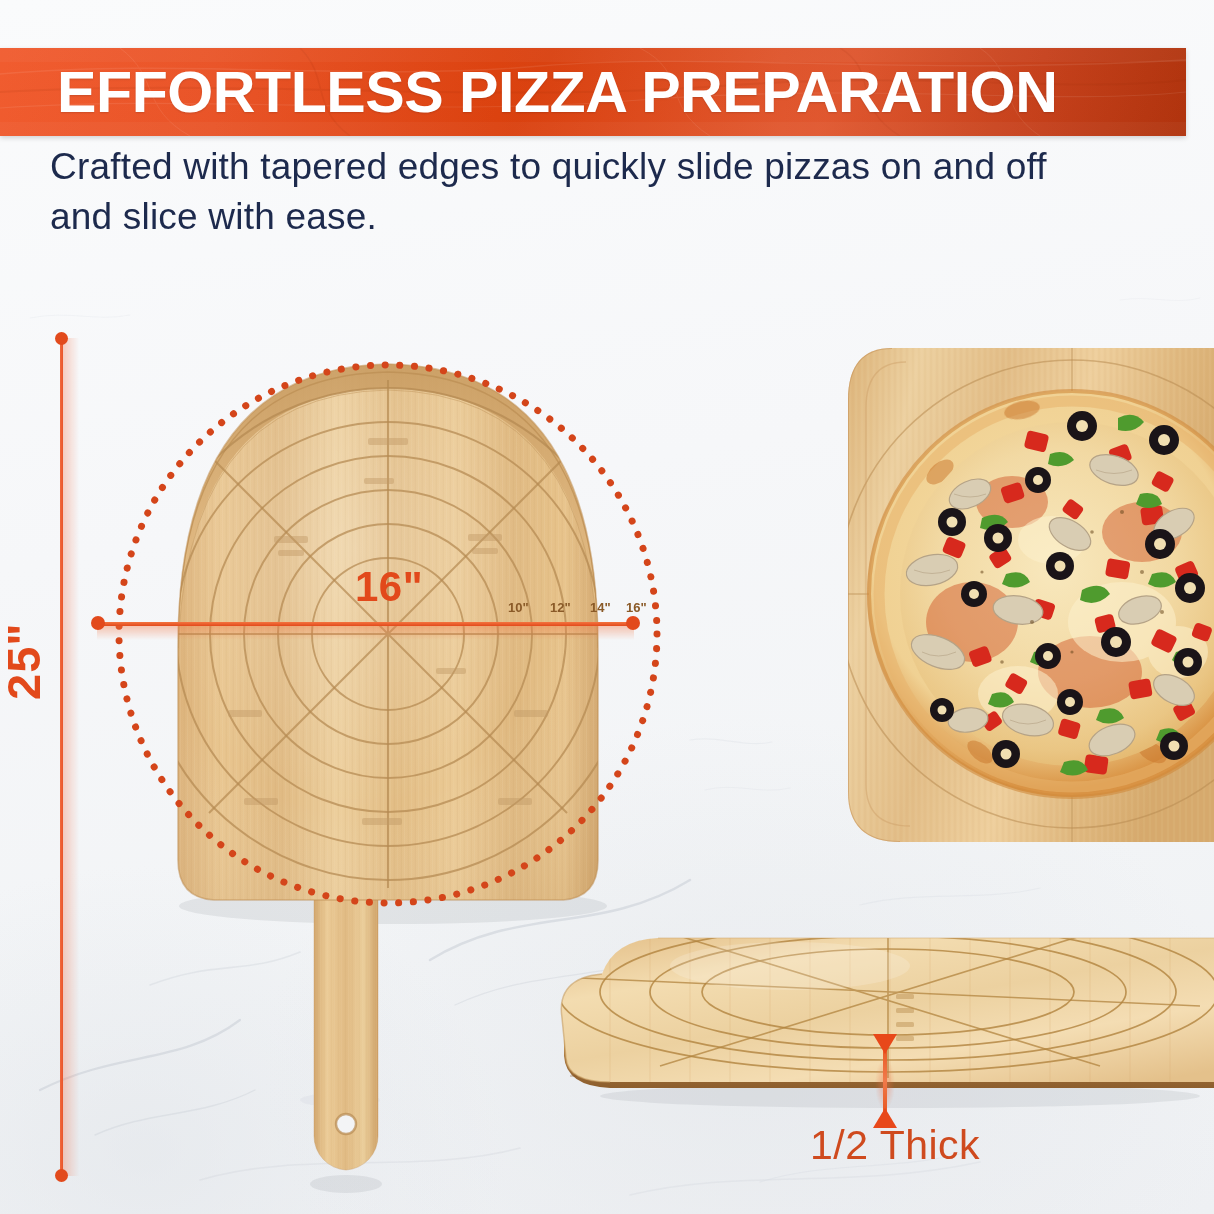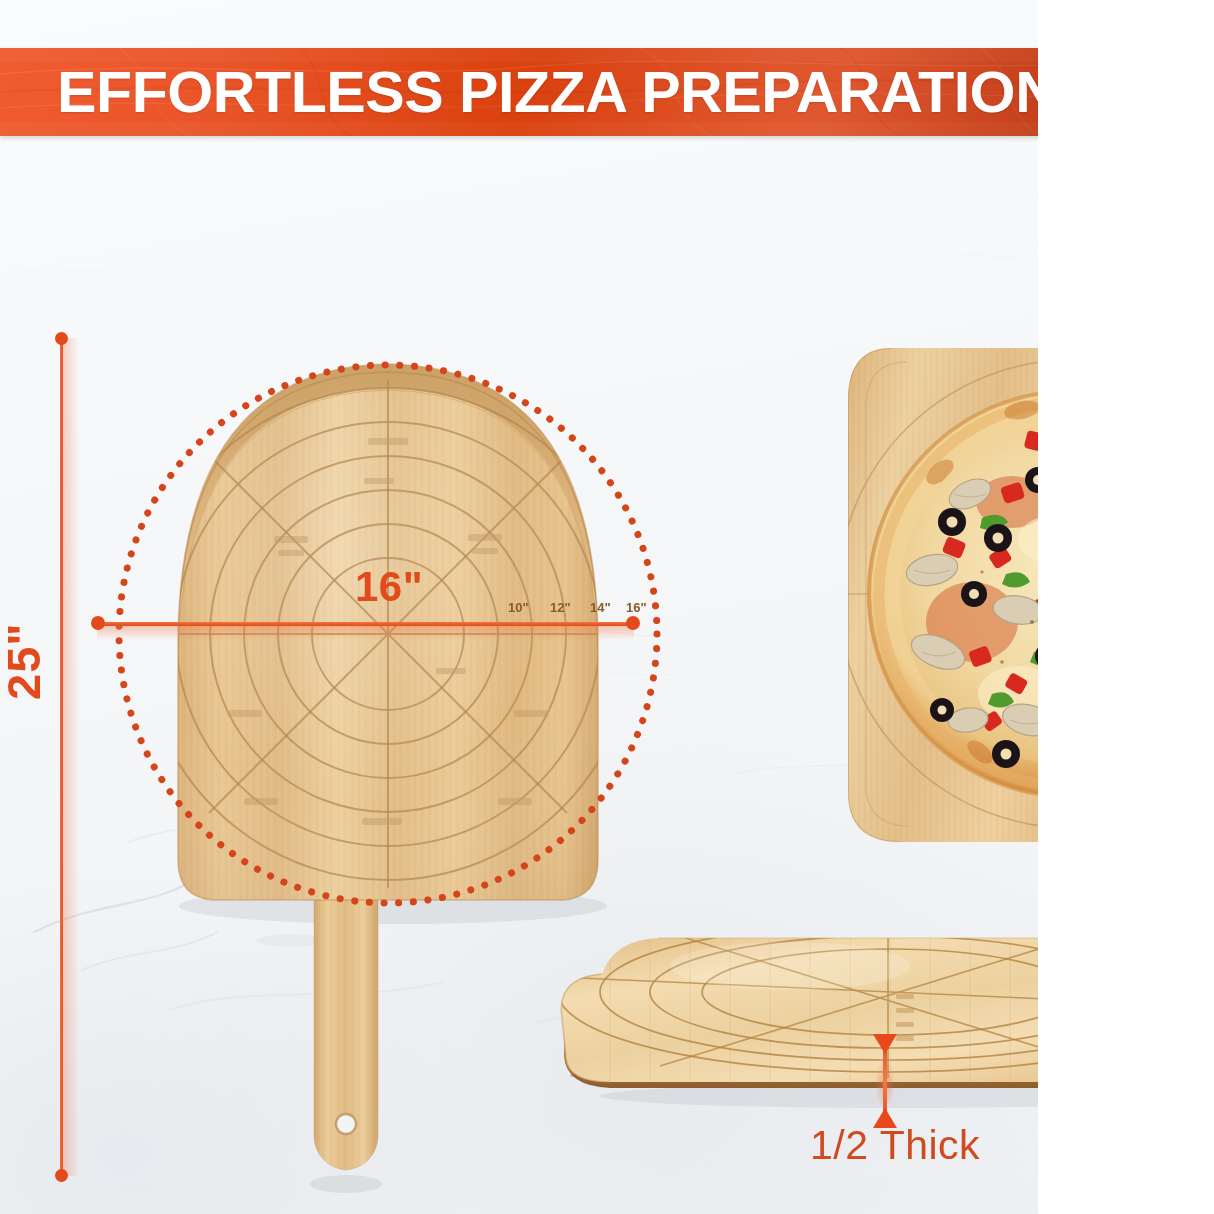--- a/index.html
+++ b/index.html
@@ -5,21 +5,21 @@
   * { box-sizing: border-box; margin: 0; padding: 0; }
   html, body {
     width: 1214px; height: 1214px;
     overflow: hidden;
     font-family: "Liberation Sans", sans-serif;
     background: #ffffff;
   }
 
   #stage {
     position: relative;
-    width: 1038px; height: 1214px;
+    width: 1214px; height: 1214px;
     background:
       radial-gradient(ellipse 700px 500px at 62% 88%, rgba(226,229,233,.55) 0%, rgba(255,255,255,0) 70%),
       radial-gradient(ellipse 500px 400px at 12% 95%, rgba(222,226,231,.5) 0%, rgba(255,255,255,0) 72%),
       linear-gradient(170deg, #fafbfc 0%, #f6f7f9 40%, #f2f4f6 72%, #eef0f3 100%);
     overflow: hidden;
   }
 
   
   .marble { position:absolute; inset:0; pointer-events:none; }
 
@@ -193,20 +193,21 @@
         <path d="M840,0 C880,24 850,58 900,88" stroke-width="1.6"></path>
       </g>
       <g fill="#ffffff" opacity=".07">
         <rect x="0" y="0" width="1186" height="14"></rect>
         <rect x="0" y="74" width="1186" height="14"></rect>
       </g>
     </svg>
     <div class="banner-title">EFFORTLESS PIZZA PREPARATION</div>
   </div>
 
+  <div class="subtitle">Crafted with tapered edges to quickly slide pizzas on and off and slice with ease.</div>
 
   <div class="peel-wrap">
     <svg viewBox="0 0 620 890" width="620" height="890">
       <defs>
         <linearGradient id="bamboo" x1="0" y1="0" x2="1" y2="0">
           <stop offset="0%" stop-color="#dcb27a"></stop>
           <stop offset="10%" stop-color="#e9c690"></stop>
           <stop offset="24%" stop-color="#e0ba83"></stop>
           <stop offset="38%" stop-color="#edcf9d"></stop>
           <stop offset="52%" stop-color="#e2bd85"></stop>

